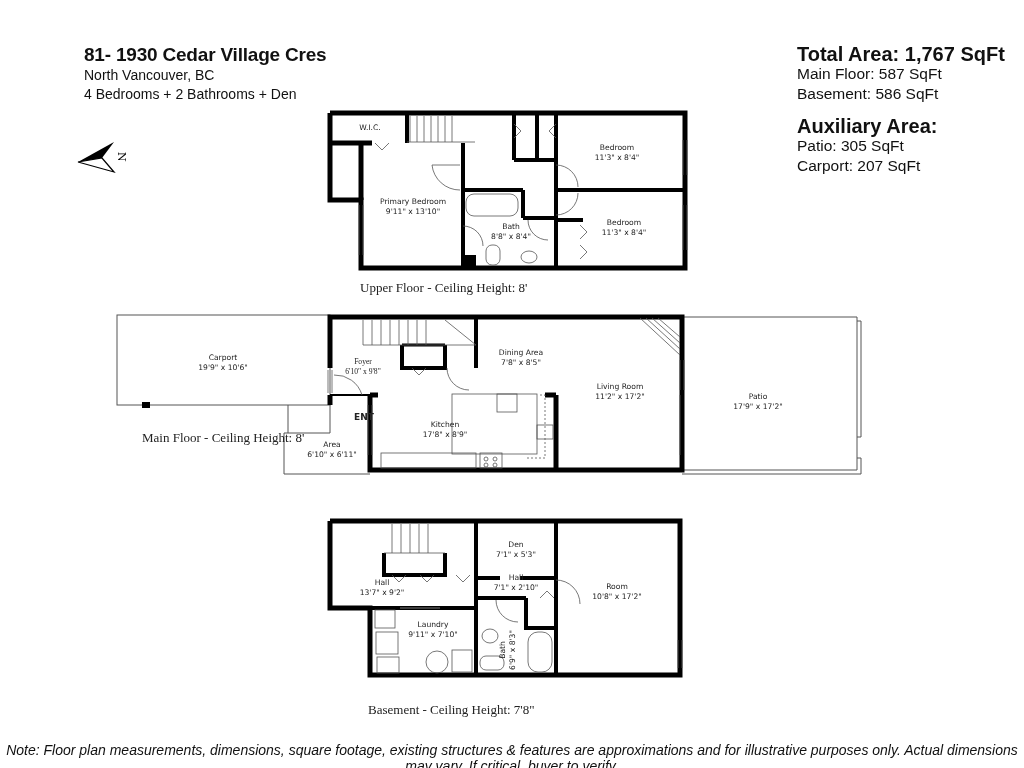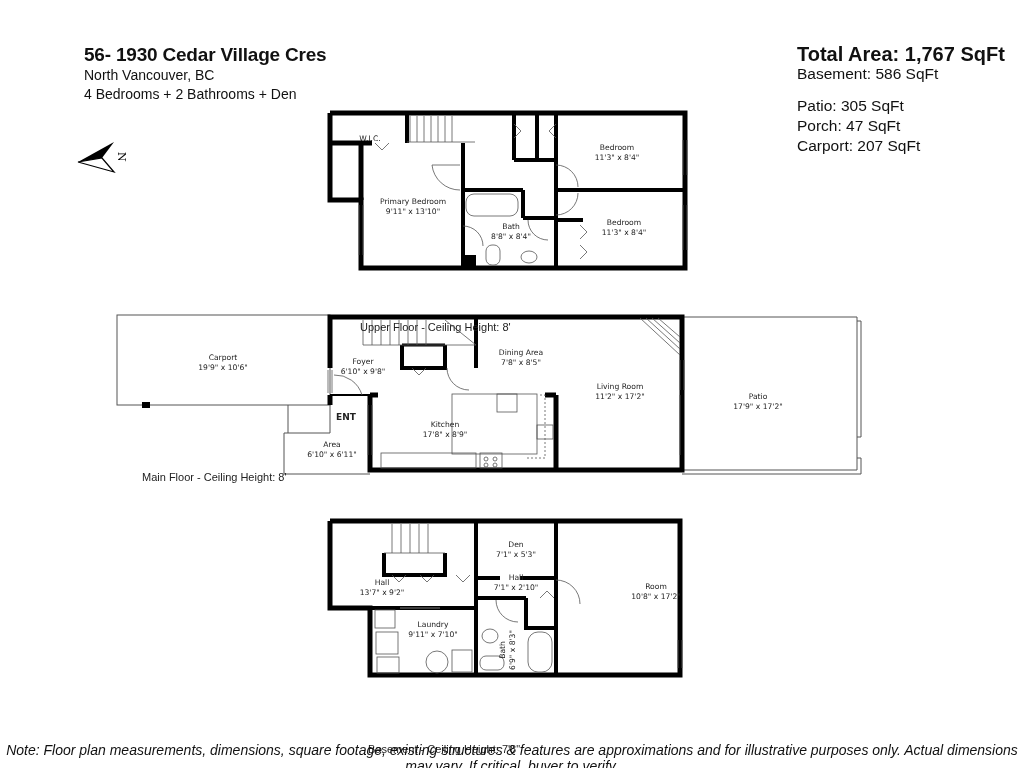--- a/index.html
+++ b/index.html
@@ -7,39 +7,40 @@
   .hdr{position:absolute;left:84px;top:44px;}
   .hdr .title{font-weight:bold;font-size:19px;letter-spacing:-0.2px;line-height:22px;}
   .hdr .sub{font-size:14px;line-height:19px;}
   .areas{position:absolute;left:797px;top:44px;font-size:15.5px;line-height:20px;}
   .areas .b{font-weight:bold;font-size:20px;}
   .areas .gap{height:12px;}
   .compass{position:absolute;left:76px;top:138px;}
   .fp{position:absolute;left:0;top:0;}
   .lbl{position:absolute;font-family:"DejaVu Sans",sans-serif;font-size:7.6px;text-align:center;line-height:10px;white-space:nowrap;transform:translateX(-50%);color:#222;}
   .lbl.bold{font-weight:bold;font-size:9px;}
-  .caption{position:absolute;font-family:Liberation Sans, sans-serif;font-size:11px;color:#222;white-space:nowrap;margin-top:41px;}
+  .caption{position:absolute;font-family:Liberation Serif, serif;font-size:13px;color:#222;white-space:nowrap;}
   .note{position:absolute;left:0;width:1024px;top:742px;text-align:center;font-style:italic;font-size:14px;color:#111;}
   .rot{transform:translateX(-50%) rotate(-90deg);}
 </style>
 </head>
 <body>
 
 <div class="hdr">
-  <div class="title">56- 1930 Cedar Village Cres</div>
+  <div class="title">81- 1930 Cedar Village Cres</div>
   <div class="sub">North Vancouver, BC</div>
   <div class="sub">4 Bedrooms + 2 Bathrooms + Den</div>
 </div>
 
 <div class="areas">
   <div class="b">Total Area: 1,767 SqFt</div>
+  <div>Main Floor: 587 SqFt</div>
   <div>Basement: 586 SqFt</div>
   <div class="gap"></div>
+  <div class="b">Auxiliary Area:</div>
   <div>Patio: 305 SqFt</div>
-  <div>Porch: 47 SqFt</div>
   <div>Carport: 207 SqFt</div>
 </div>
 
 <div class="compass">
   <svg width="60" height="36" viewBox="0 0 60 36">
     <polygon points="2,24 38,4 26,20" fill="#000"></polygon>
     <polygon points="2,24 26,20 38,34" fill="#fff" stroke="#000" stroke-width="1.2"></polygon>
     <text x="42" y="22" font-family="DejaVu Serif, serif" font-size="11" transform="rotate(90 46 18)">N</text>
   </svg>
 </div>
@@ -204,21 +205,21 @@
       <rect x="480" y="656" width="24" height="14" rx="6"></rect>
       <rect x="528" y="632" width="24" height="40" rx="10"></rect>
 
       <line x1="678" y1="640" x2="678" y2="668"></line>
         <line x1="682" y1="640" x2="682" y2="668"></line>
       <line x1="400" y1="608" x2="440" y2="608" stroke="#999"></line>
     </g>
   </g>
 </svg>
 
-<div class="lbl" style="left:370px;top:134px;">W.I.C.</div>
+<div class="lbl" style="left:370px;top:123px;">W.I.C.</div>
 <div class="lbl" style="left:413px;top:197px;">
   <div>Primary Bedroom</div>
     <div>9'11" x 13'10"</div>
 </div>
 <div class="lbl" style="left:511px;top:222px;">
   <div>Bath</div>
     <div>8'8" x 8'4"</div>
 </div>
 <div class="lbl" style="left:617px;top:143px;">
   <div>Bedroom</div>
@@ -227,25 +228,25 @@
 <div class="lbl" style="left:624px;top:218px;">
   <div>Bedroom</div>
     <div>11'3" x 8'4"</div>
 </div>
 <div class="caption" style="left:360px;top:280px;">Upper Floor - Ceiling Height: 8'</div>
 
 <div class="lbl" style="left:223px;top:353px;">
   <div>Carport</div>
     <div>19'9" x 10'6"</div>
 </div>
-<div class="lbl" style="left:363px;top:357px;">
+<div class="lbl" style="left:363px;top:357px;font-family:Liberation Serif, serif;">
   <div>Foyer</div>
     <div>6'10" x 9'8"</div>
 </div>
-<div class="lbl bold" style="left:346px;top:412px;">ENT</div>
+<div class="lbl bold" style="left:364px;top:412px;">ENT</div>
 <div class="lbl" style="left:332px;top:440px;">
   <div>Area</div>
     <div>6'10" x 6'11"</div>
 </div>
 <div class="lbl" style="left:445px;top:420px;">
   <div>Kitchen</div>
     <div>17'8" x 8'9"</div>
 </div>
 <div class="lbl" style="left:521px;top:348px;text-align:center;">
   <div>Dining Area</div>
@@ -266,21 +267,21 @@
     <div>13'7" x 9'2"</div>
 </div>
 <div class="lbl" style="left:516px;top:540px;">
   <div>Den</div>
     <div>7'1" x 5'3"</div>
 </div>
 <div class="lbl" style="left:516px;top:573px;">
   <div>Hall</div>
     <div>7'1" x 2'10"</div>
 </div>
-<div class="lbl" style="left:617px;top:582px;margin-left:39px;">
+<div class="lbl" style="left:617px;top:582px;">
   <div>Room</div>
     <div>10'8" x 17'2"</div>
 </div>
 <div class="lbl" style="left:433px;top:620px;text-align:center;">
   <div>Laundry</div>
     <div>9'11" x 7'10"</div>
 </div>
 <div class="lbl rot" style="left:508px;top:640px;">
   <div>Bath</div>
     <div>6'9" x 8'3"</div>

